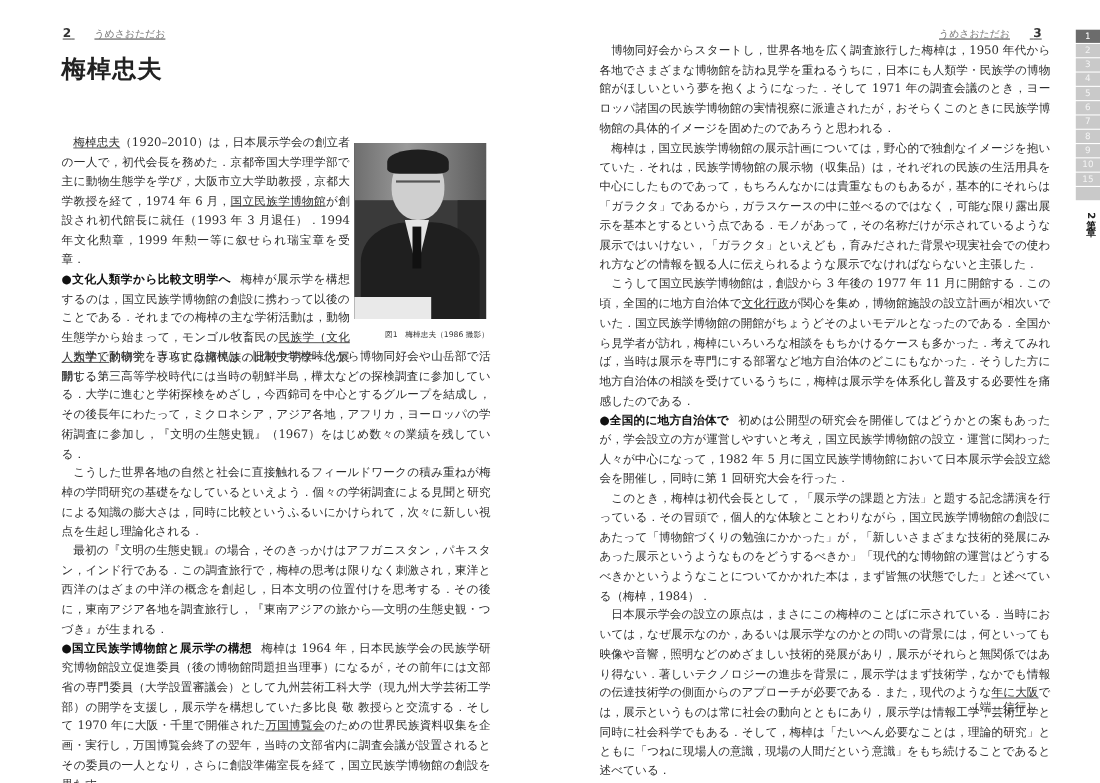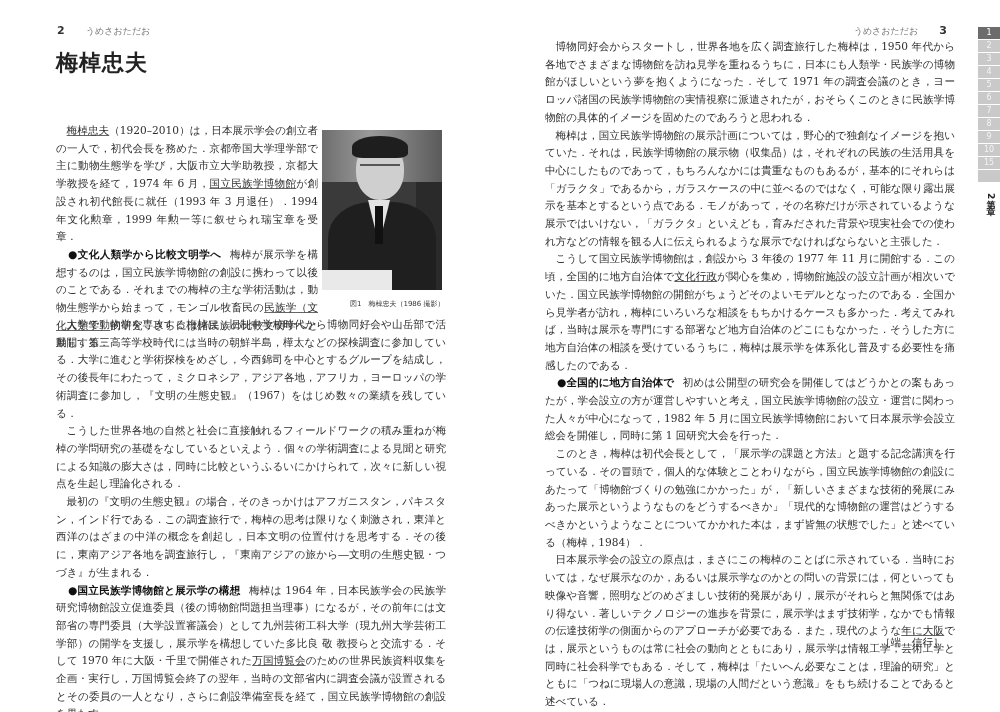--- a/index.html
+++ b/index.html
@@ -1,32 +1,32 @@
 <!DOCTYPE html>
 <html><head>
 <meta charset="utf-8">
 <style>
   html,body{margin:0;padding:0;}
   body{width:1000px;height:712px;background:#ffffff;position:relative;overflow:hidden;
        font-family:"DejaVu Serif","Liberation Serif",serif;color:#2a2a2a;}
   .page{position:absolute;top:0;height:712px;}
   #left-page{left:0;width:490px;}
   #right-page{left:490px;width:480px;}
-  .running-head{position:absolute;top:24px;font-family:"DejaVu Sans","Liberation Sans",sans-serif;font-size:10px;color:#555;}
+  .running-head{position:absolute;top:24px;font-family:"DejaVu Sans","Liberation Sans",sans-serif;font-size:10px;color:#555;text-decoration:underline;}
   .running-head .num{font-weight:bold;color:#333;font-size:11px;}
   #left-head{left:57px;}
   #left-head .title{margin-left:18px;font-size:9px;color:#777;}
   #right-head{right:23px;}
   #right-head .title{margin-right:18px;font-size:9px;color:#777;}
   #entry-title{position:absolute;left:56px;top:48px;font-family:"DejaVu Sans","Liberation Sans",sans-serif;
        font-weight:bold;font-size:22px;color:#222;letter-spacing:1px;}
   .body-text{position:absolute;font-size:10.6px;line-height:17.7px;text-align:justify;color:#2e2e2e;}
   .body-text p{margin:0;text-indent:1em;}
   .body-text p.noindent{text-indent:0;}
-  .sec{font-family:"DejaVu Sans","Liberation Sans",sans-serif;font-weight:bold;color:#111;margin-right:0.8em;margin-left:12px;}
+  .sec{font-family:"DejaVu Sans","Liberation Sans",sans-serif;font-weight:bold;color:#111;margin-right:0.8em;}
   .ul{text-decoration:underline;text-decoration-color:#666;}
   #left-narrow{left:56px;top:122px;width:262px;}
   #left-wide{left:56px;top:316px;width:390px;}
   #right-body{left:55px;top:38px;width:410px;}
   #photo{position:absolute;left:322px;top:130px;width:120px;height:160px;background:#3a3a3a;overflow:hidden;}
   #photo .bg-top{position:absolute;left:0;top:0;width:120px;height:52px;background:linear-gradient(90deg,#6e6e6e,#9a9a9a 40%,#5a5a5a);}
   #photo .bg-right{position:absolute;right:0;top:52px;width:26px;height:108px;background:#2a2a2a;}
   #photo .head{position:absolute;left:34px;top:12px;width:48px;height:58px;background:#cfcfcf;border-radius:45% 45% 48% 48%;}
   #photo .hair{position:absolute;left:30px;top:6px;width:56px;height:22px;background:#1e1e1e;border-radius:50% 50% 20% 20%;}
   #photo .glasses{position:absolute;left:38px;top:34px;width:40px;height:8px;border-top:2px solid #555;}

